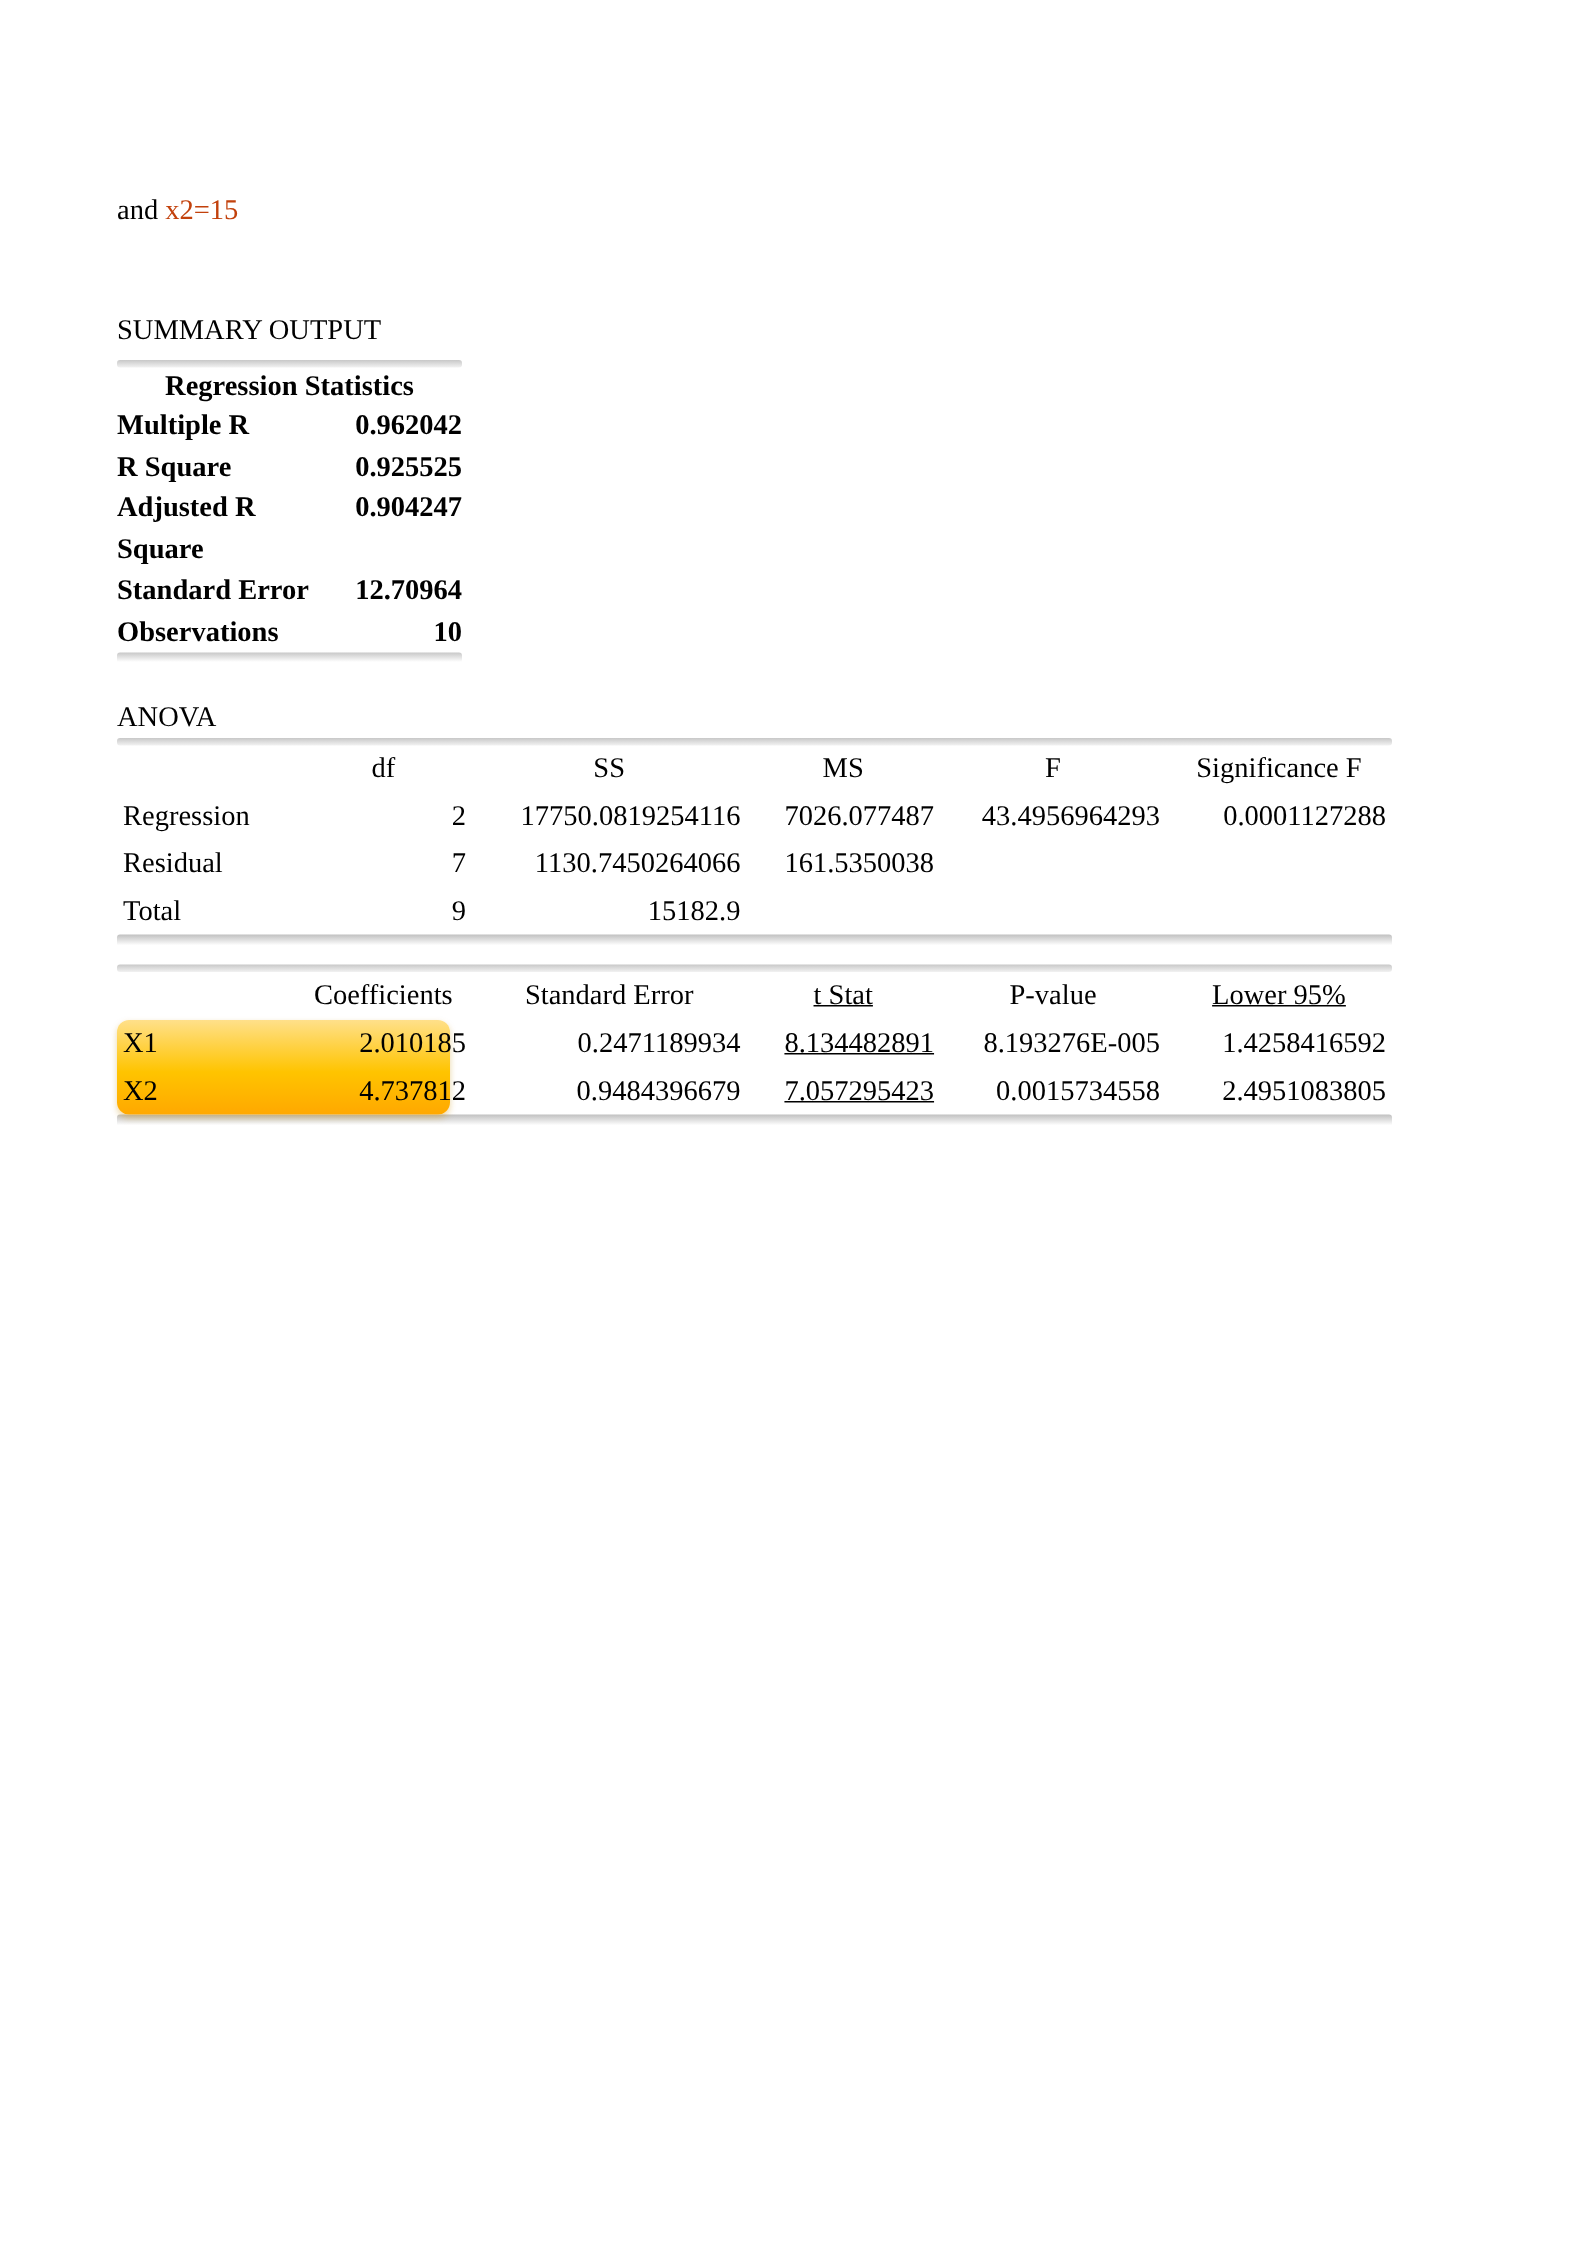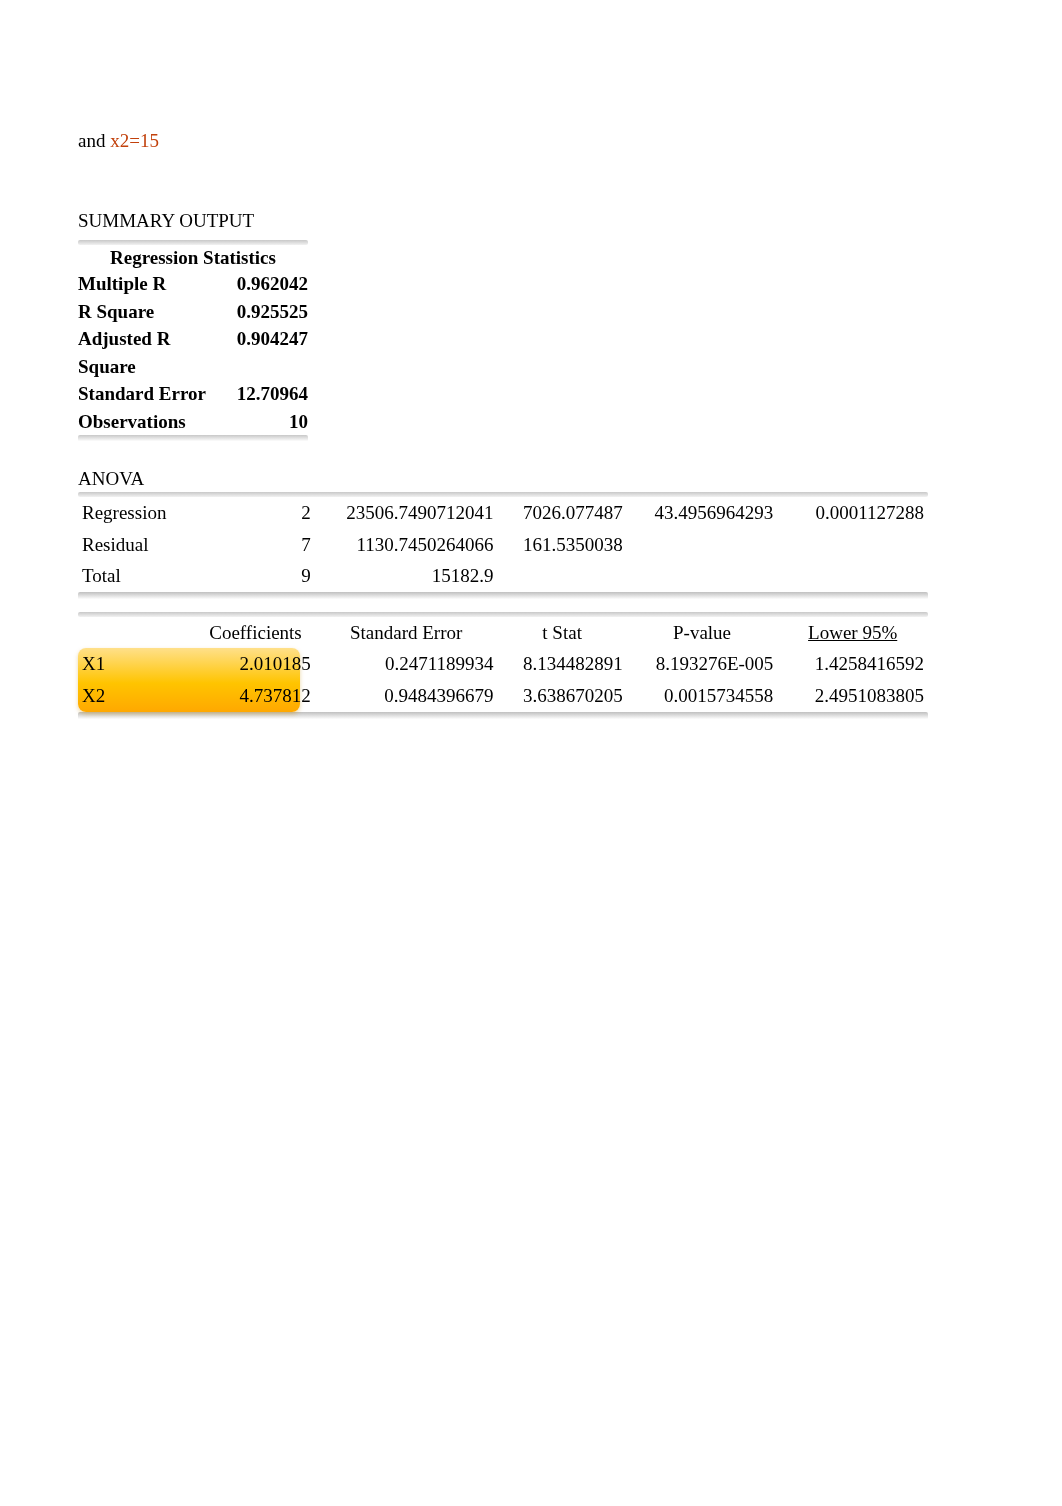--- a/index.html
+++ b/index.html
@@ -85,21 +85,21 @@
     .col-lbl { width: 110px; text-align: left; }
     .col-df  { width: 110px; text-align: right; }
     .col-ss  { width: 170px; text-align: right; }
     .col-ms  { width: 120px; text-align: right; }
     .col-f   { width: 140px; text-align: right; }
     .col-sig { width: 140px; text-align: center; }
 
     .c-lbl  { width: 110px; text-align: left; }
     .c-coef { width: 110px; text-align: right; }
     .c-se   { width: 170px; text-align: right; }
-    .c-t    { width: 120px; text-align: right; }
+    .c-t    { width: 120px; text-align: right; text-decoration: underline; }
     .c-p    { width: 140px; text-align: right; }
     .c-low  { width: 140px; text-align: right; }
     .c-coef-h { text-align: center; }
     .c-se-h   { text-align: center; }
     .c-t-h    { text-align: center; }
     .c-p-h    { text-align: center; }
     .c-low-h  { text-align: center; text-decoration: underline; }
     .coef-rows-wrap {
       position: relative;
     }
@@ -155,24 +155,32 @@
   </div>
   <div class="shadow-bottom-short"></div>
 </div>
 
 <div class="anova-title">ANOVA</div>
 
 <div class="wide-block">
   <div class="shadow-top"></div>
   <table class="data">
     <tbody>
+        <tr>
+      <th class="col-lbl"></th>
+      <th class="col-df" style="text-align:center">df</th>
+      <th class="col-ss" style="text-align:center">SS</th>
+      <th class="col-ms" style="text-align:center">MS</th>
+      <th class="col-f" style="text-align:center">F</th>
+      <th class="col-sig">Significance F</th>
+    </tr>
     <tr>
       <td class="col-lbl">Regression</td>
       <td class="col-df">2</td>
-      <td class="col-ss">23506.7490712041</td>
+      <td class="col-ss">17750.0819254116</td>
       <td class="col-ms">7026.077487</td>
       <td class="col-f">43.4956964293</td>
       <td class="col-sig" style="text-align:right">0.0001127288</td>
     </tr>
     <tr>
       <td class="col-lbl">Residual</td>
       <td class="col-df">7</td>
       <td class="col-ss">1130.7450264066</td>
       <td class="col-ms">161.5350038</td>
       <td class="col-f"></td>
@@ -215,21 +223,21 @@
         <td class="c-coef">2.010185</td>
         <td class="c-se">0.2471189934</td>
         <td class="c-t">8.134482891</td>
         <td class="c-p">8.193276E-005</td>
         <td class="c-low">1.4258416592</td>
       </tr>
       <tr>
         <td class="c-lbl">X2</td>
         <td class="c-coef">4.737812</td>
         <td class="c-se">0.9484396679</td>
-        <td class="c-t">3.638670205</td>
+        <td class="c-t">7.057295423</td>
         <td class="c-p">0.0015734558</td>
         <td class="c-low">2.4951083805</td>
       </tr>
     </tbody>
       </table>
   </div>
   <div class="shadow-bottom-wide"></div>
 </div>
 
 </body></html>

